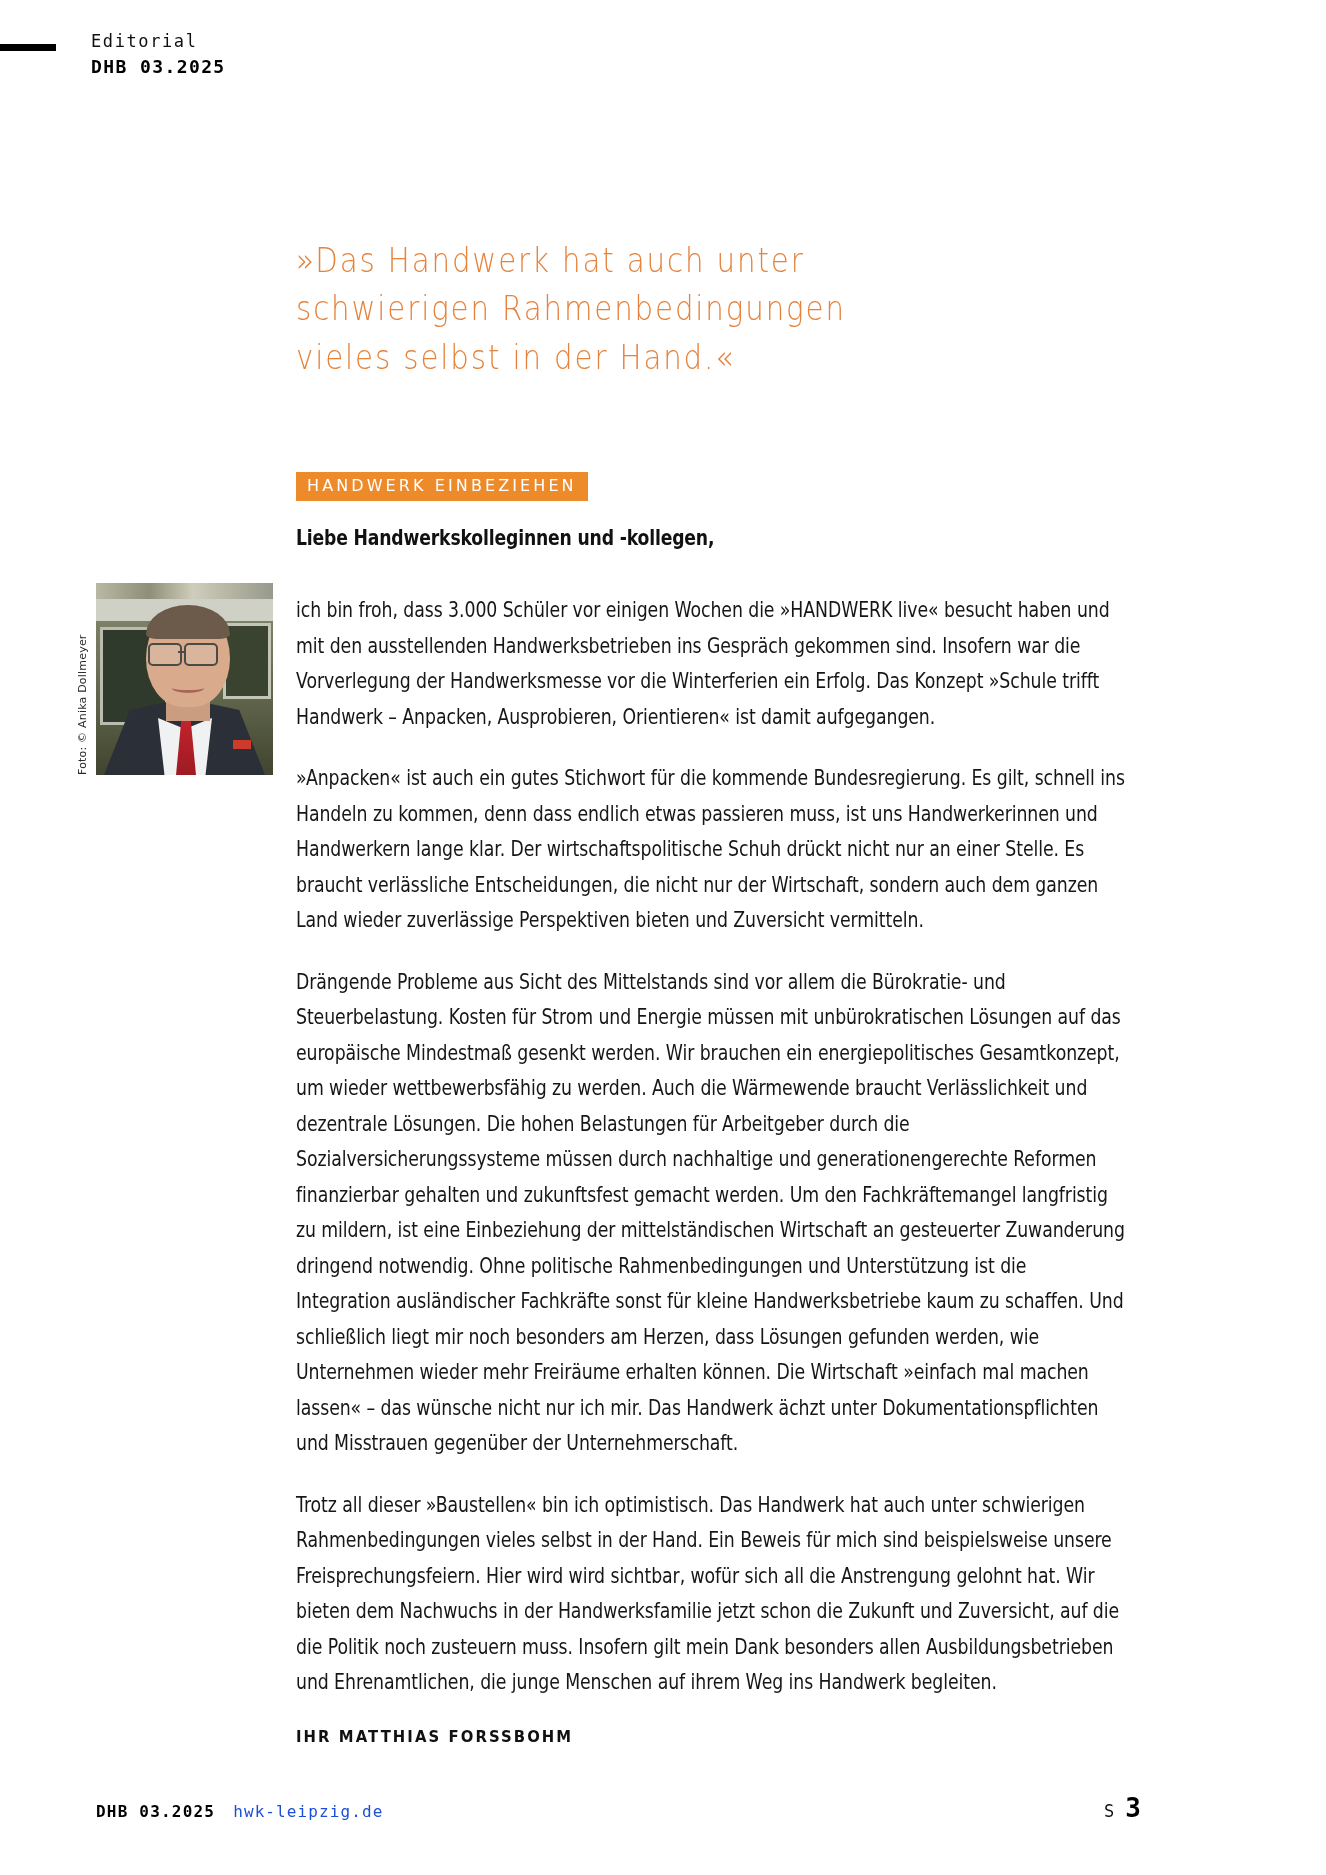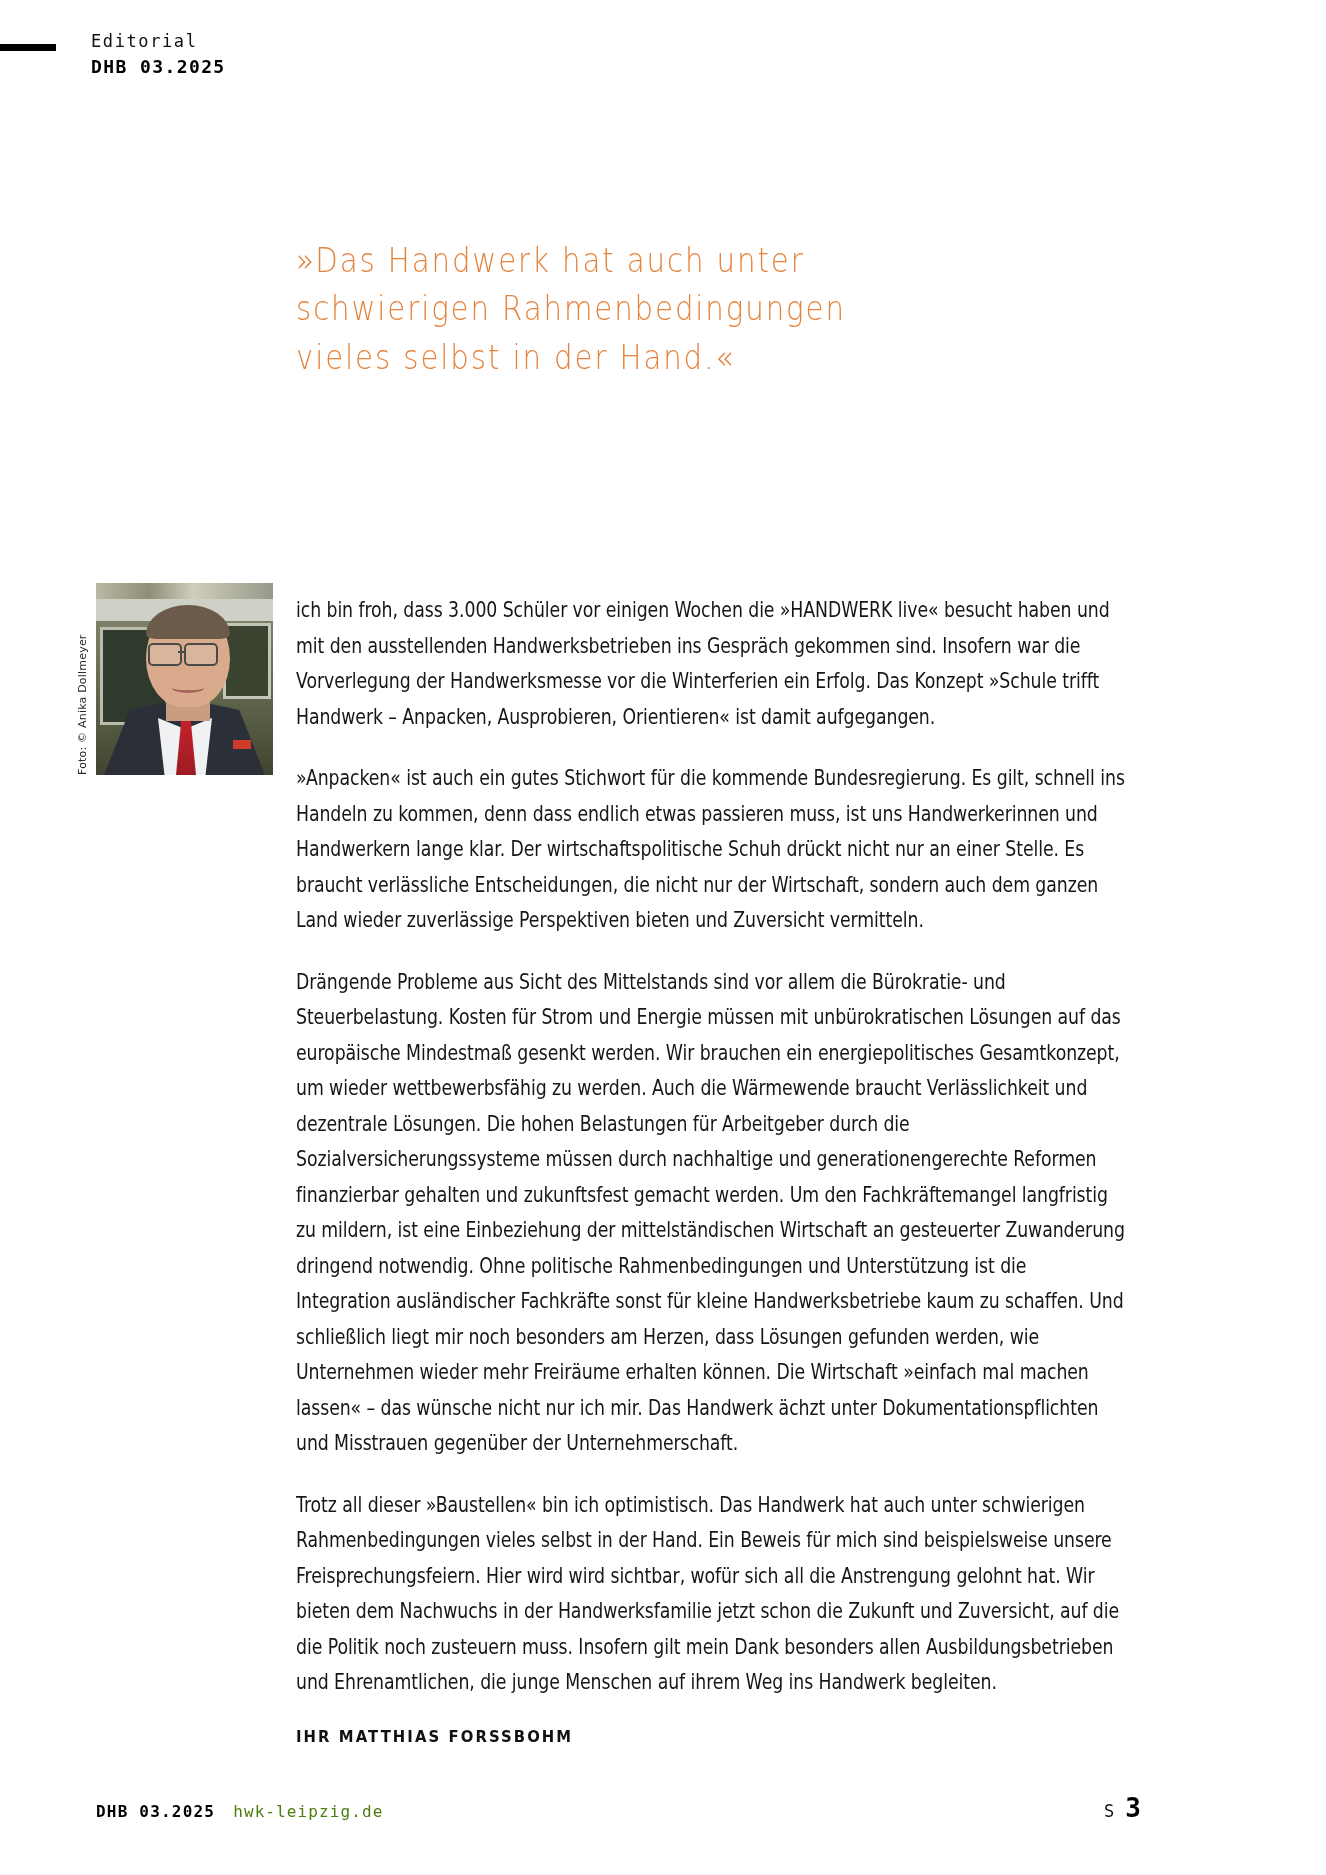--- a/index.html
+++ b/index.html
@@ -270,21 +270,21 @@
     font-size: 16px;
     font-weight: 700;
     letter-spacing: 1.2px;
     color: #000000;
   }
   .footer-url {
     font-family: "DejaVu Sans Mono", monospace;
     font-size: 16px;
     font-weight: 400;
     letter-spacing: 1.1px;
-    color: #4d7c0f;
+    color: #1d4ed8;
   }
   .footer-right {
     display: flex;
     align-items: baseline;
     gap: 10px;
   }
   .footer-s {
     font-family: "DejaVu Sans Mono", monospace;
     font-size: 17px;
     letter-spacing: 1px;
@@ -307,20 +307,24 @@
     <div class="header-text">
       <div class="header-kicker">Editorial</div>
       <div class="header-issue">DHB 03.2025</div>
     </div>
   </div>
 
   <div class="pullquote">»Das Handwerk hat auch unter
 schwierigen Rahmenbedingungen
 vieles selbst in der Hand.«</div>
 
+  <div class="content">
+    <div class="badge">HANDWERK EINBEZIEHEN</div>
+    <div class="salutation">Liebe Handwerkskolleginnen und -kollegen,</div>
+  </div>
 
   <div class="portrait-wrap">
     <div class="portrait">
       <div class="pt-bgband"></div>
       <div class="pt-wall"></div>
       <div class="pt-window"></div>
       <div class="pt-window2"></div>
       <div class="pt-suit"></div>
       <div class="pt-shirt"></div>
       <div class="pt-tie"></div>

